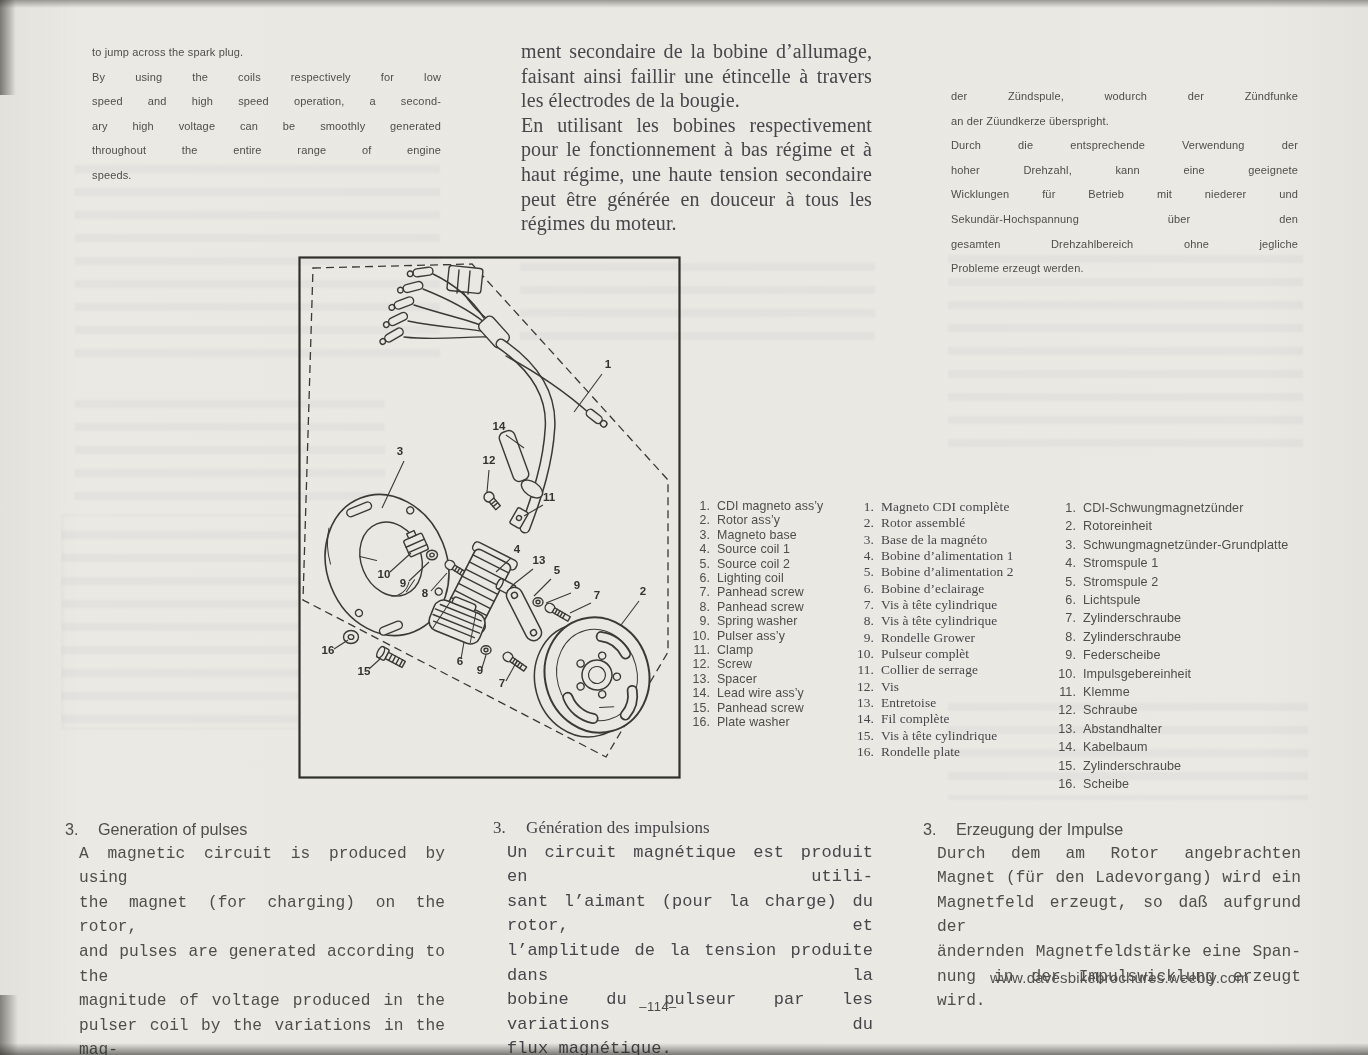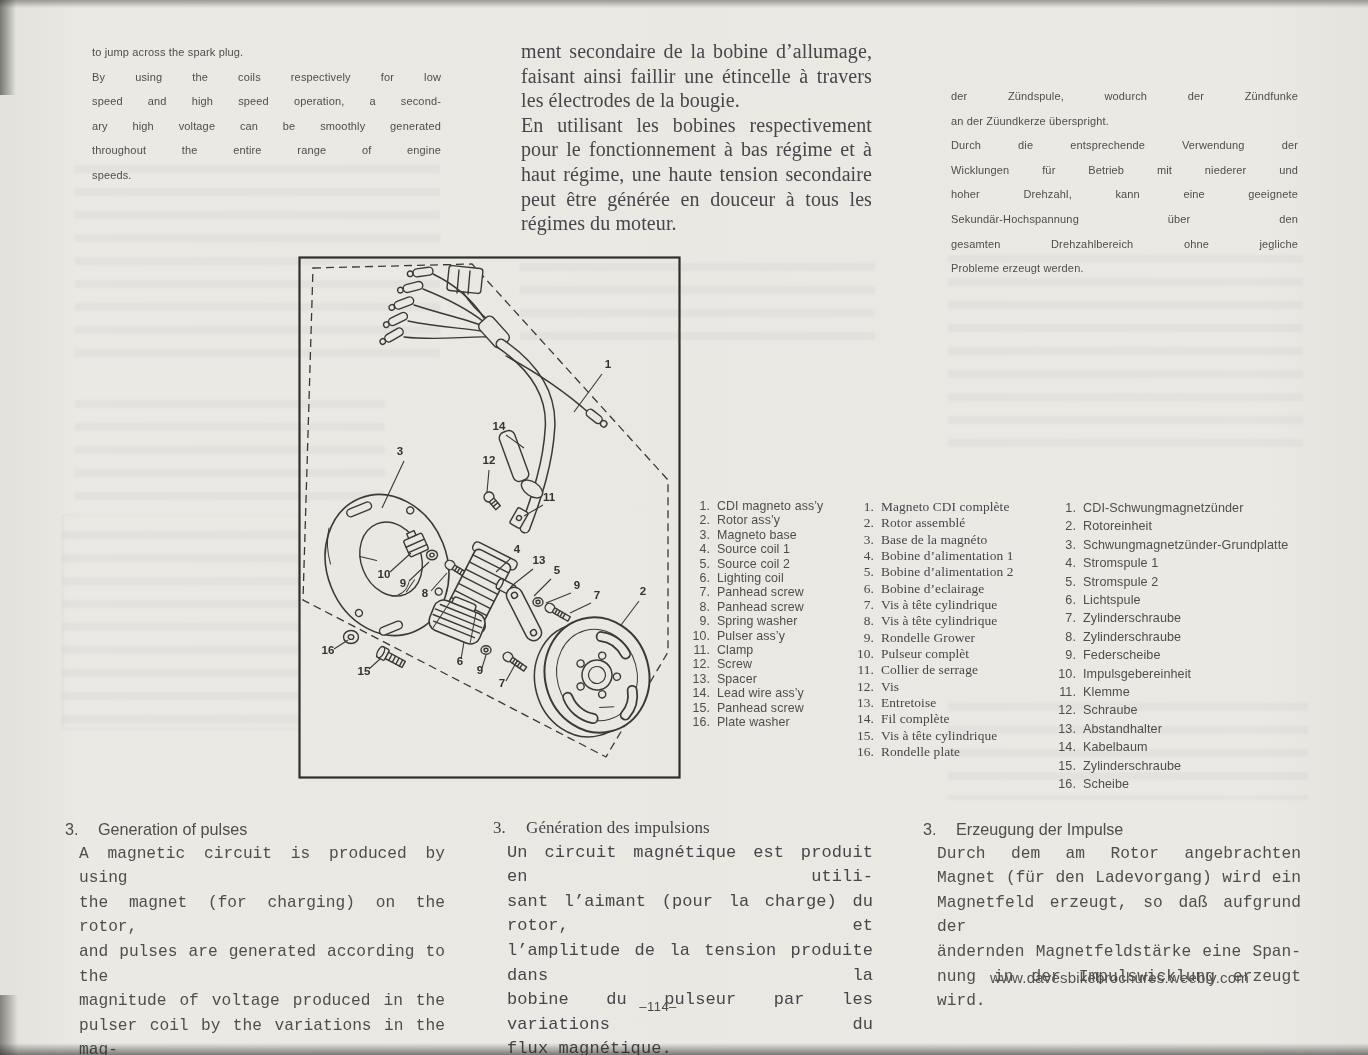--- a/index.html
+++ b/index.html
@@ -85,22 +85,22 @@
       <div class="line">haut régime, une haute tension secondaire</div>
       <div class="line">peut être générée en douceur à tous les</div>
       <div class="line nj">régimes du moteur.</div>
     </div>
 
   <div class="col" style="left:951px;top:40px;width:347px;margin-top:44px;">
 
   <div class="line">der Zündspule, wodurch der Zündfunke</div>
       <div class="line nj">an der Züundkerze überspright.</div>
       <div class="line">Durch die entsprechende Verwendung der</div>
+      <div class="line">hoher Drehzahl, kann eine geeignete</div>
       <div class="line">Wicklungen für Betrieb mit niederer und</div>
-      <div class="line">hoher Drehzahl, kann eine geeignete</div>
       <div class="line">Sekundär-Hochspannung über den</div>
       <div class="line">gesamten Drehzahlbereich ohne jegliche</div>
       <div class="line nj">Probleme erzeugt werden.</div>
     </div>
 
   <div class="figure">
     <svg viewBox="0 0 383 523" xmlns="http://www.w3.org/2000/svg">
       <rect x="1.5" y="1.5" width="380" height="520" fill="none" stroke="#30302b" stroke-width="2.2"></rect>
       <path d="M15,12 L174,8 L370,224 L370,396 L308,501 L5,344 Z" fill="none" stroke="#3a3a35" stroke-width="1.3" stroke-dasharray="8 5"></path>
 

